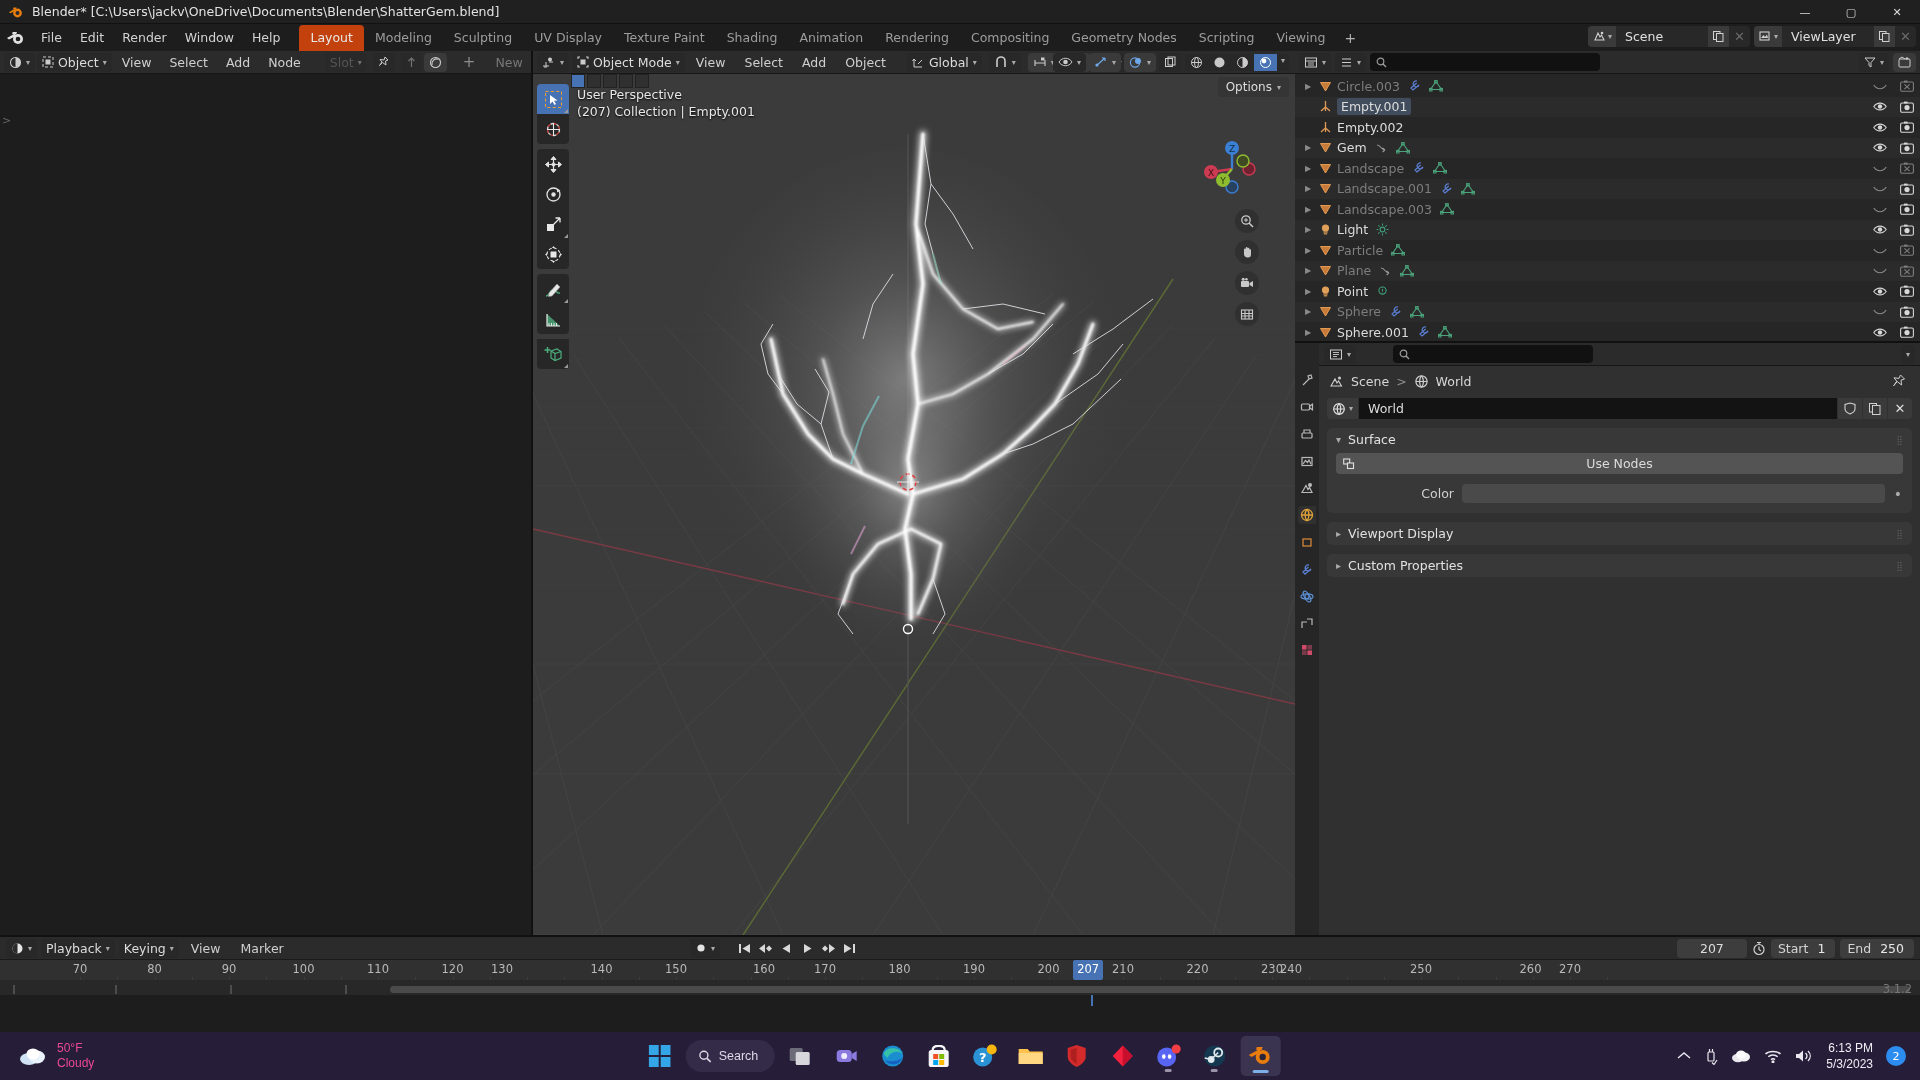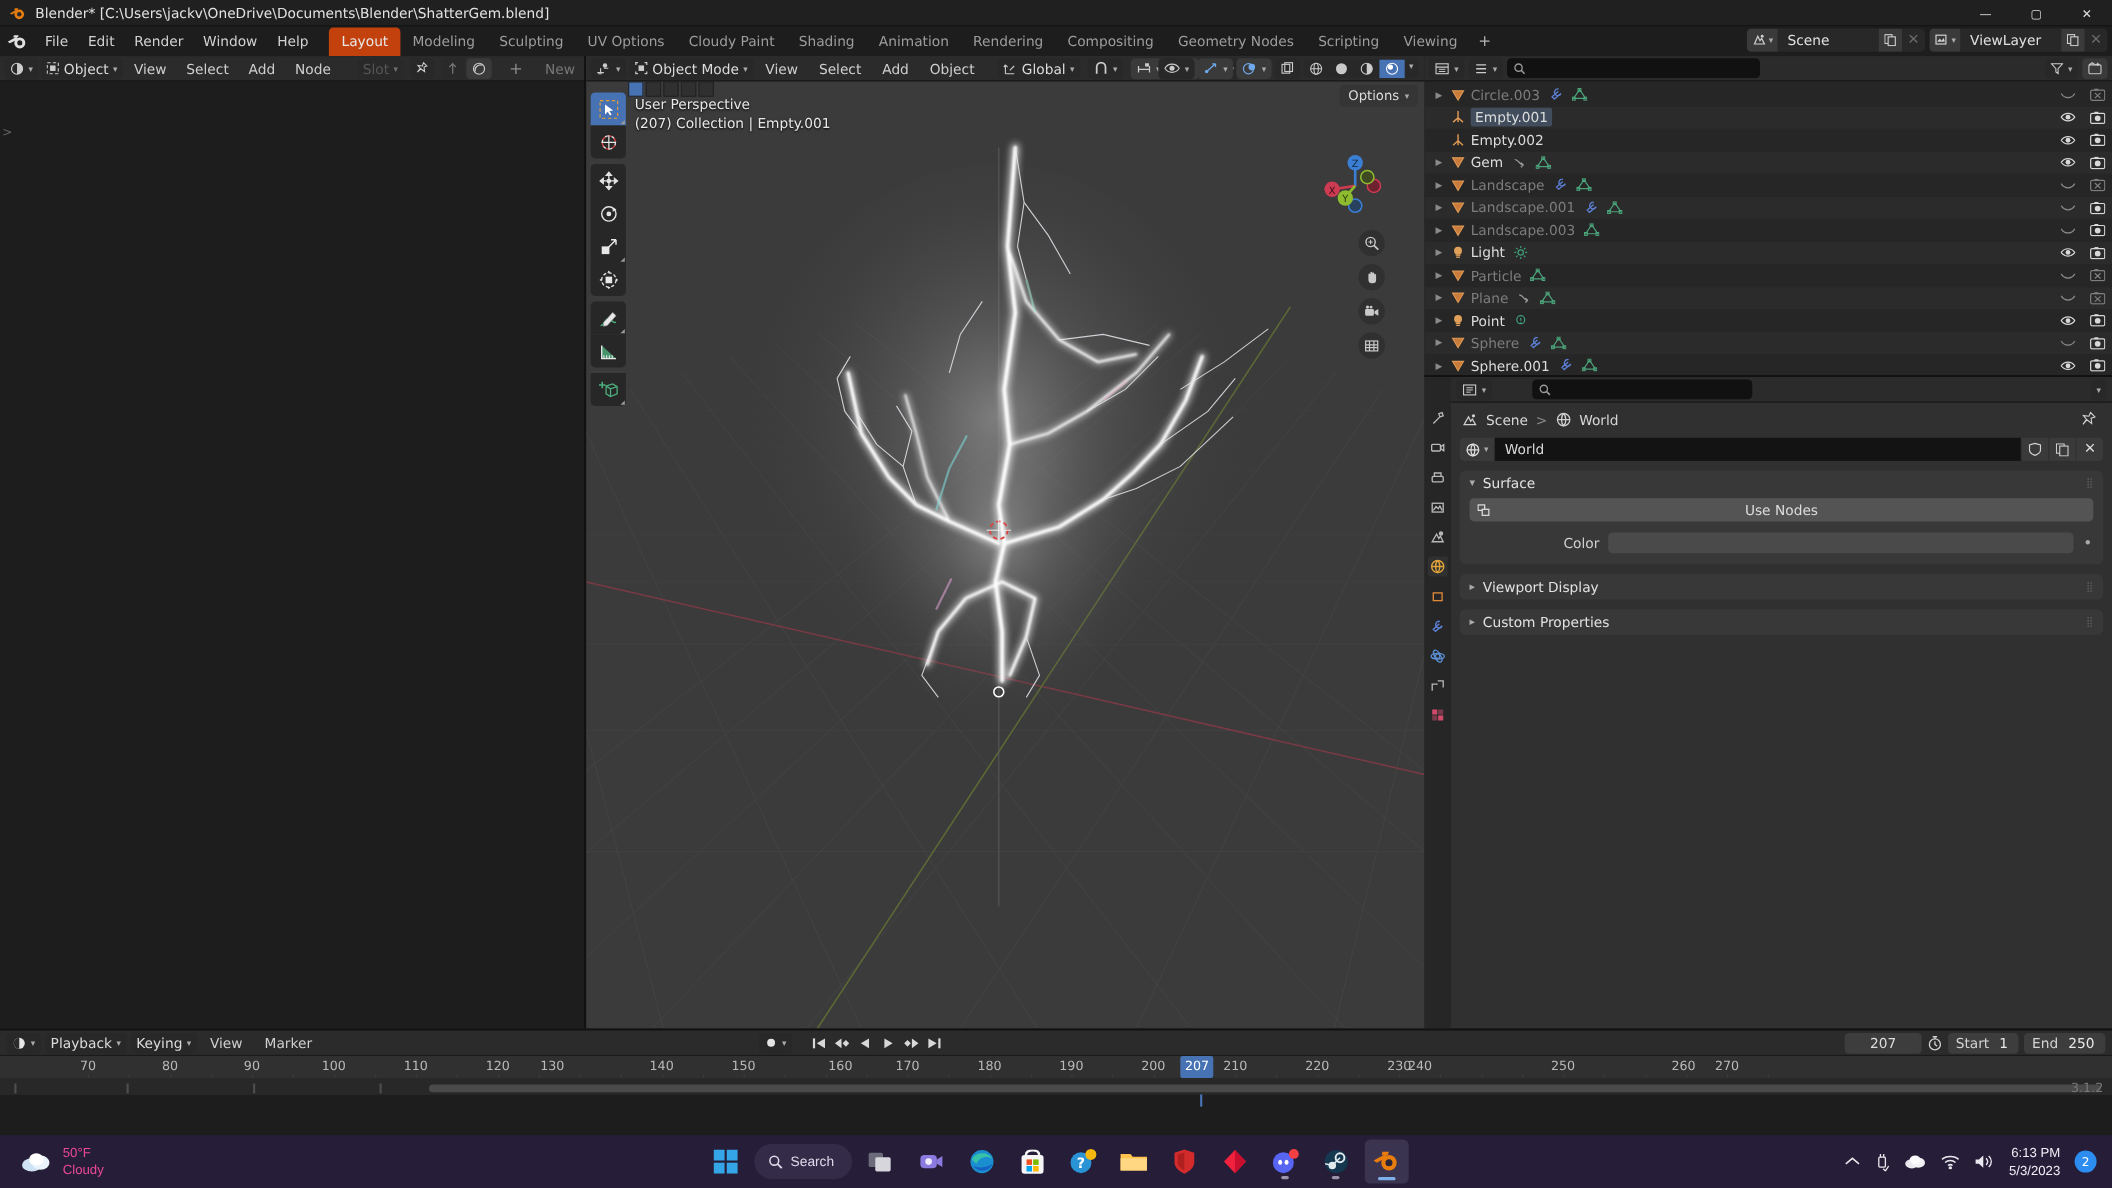--- a/index.html
+++ b/index.html
@@ -215,22 +215,22 @@
   </span>
   <div class="menu-item">File</div>
   <div class="menu-item">Edit</div>
   <div class="menu-item">Render</div>
   <div class="menu-item">Window</div>
   <div class="menu-item">Help</div>
   <div class="ws-tabs">
     <div class="ws-tab active">Layout</div>
     <div class="ws-tab">Modeling</div>
     <div class="ws-tab">Sculpting</div>
-    <div class="ws-tab">UV Options</div>
-    <div class="ws-tab">Cloudy Paint</div>
+    <div class="ws-tab">UV Display</div>
+    <div class="ws-tab">Texture Paint</div>
     <div class="ws-tab">Shading</div>
     <div class="ws-tab">Animation</div>
     <div class="ws-tab">Rendering</div>
     <div class="ws-tab">Compositing</div>
     <div class="ws-tab">Geometry Nodes</div>
     <div class="ws-tab">Scripting</div>
     <div class="ws-tab">Viewing</div>
     <div class="ws-tab plus">+</div>
   </div>
 

